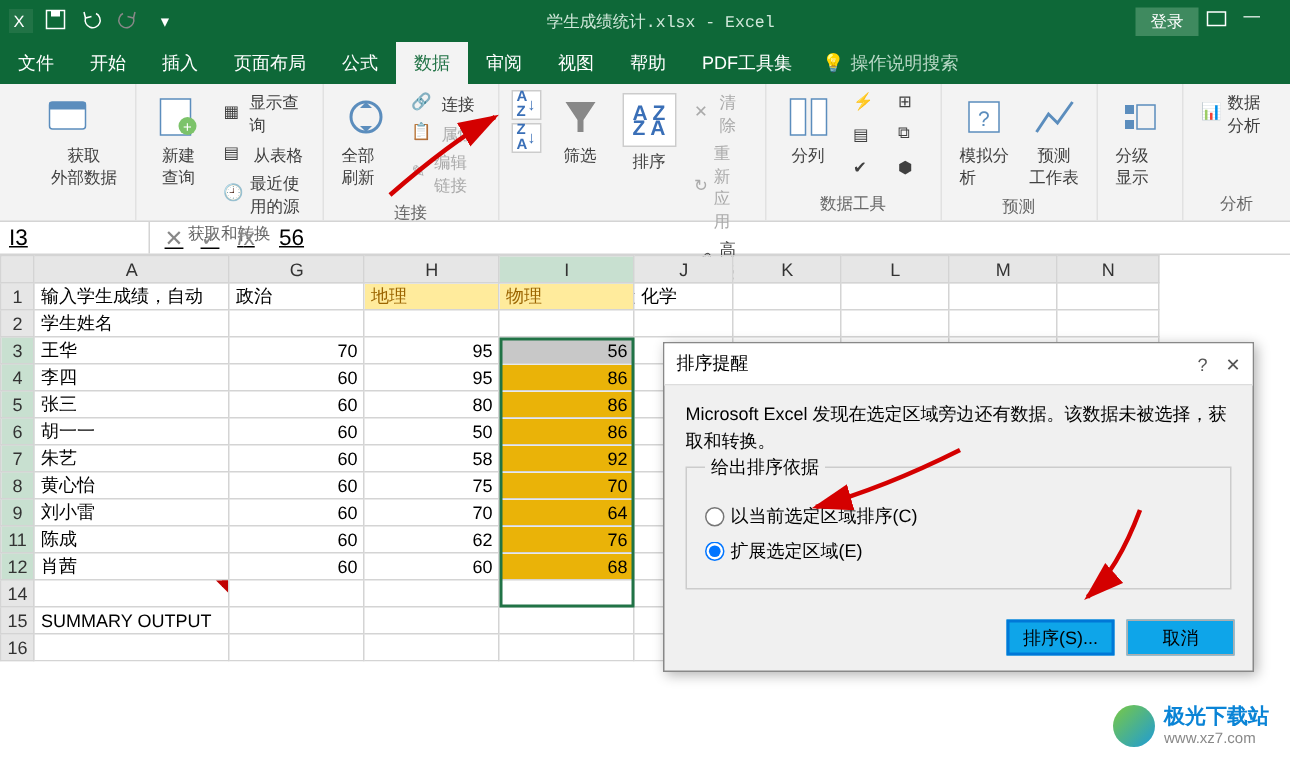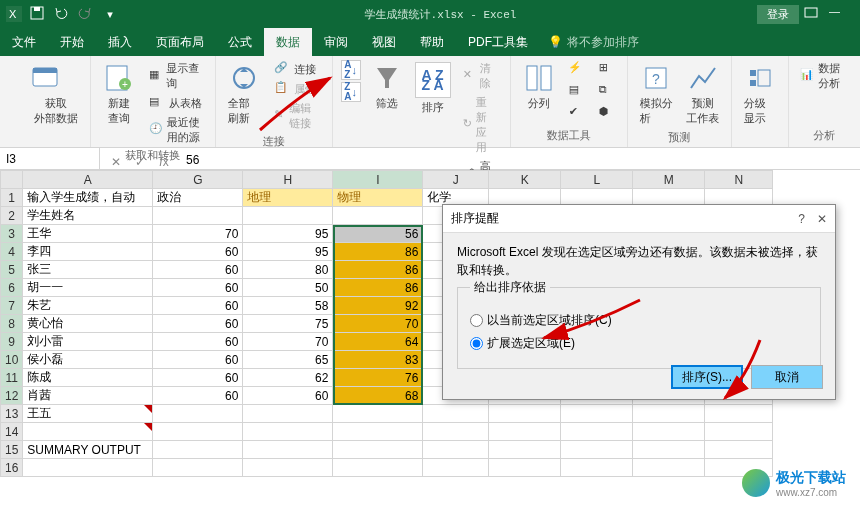--- a/index.html
+++ b/index.html
@@ -23,21 +23,21 @@
 .ribbon .group .label { text-align: center; font-size: 11px; color: #666; padding: 2px 0; }
 .ribbon .big-btn { display: flex; flex-direction: column; align-items: center; gap: 2px; padding: 2px 4px; cursor: pointer; min-width: 40px; }
 .ribbon .big-btn .ic { width: 32px; height: 32px; }
 .ribbon .small-btns { display: flex; flex-direction: column; gap: 2px; }
 .ribbon .small-btn { display: flex; align-items: center; gap: 4px; padding: 1px 4px; cursor: pointer; font-size: 11px; }
 .ribbon .small-btn .ic { width: 16px; height: 16px; }
 .sort-btn { border: 1px solid #ccc; background: #fff; width: 36px; height: 36px; display: flex; align-items: center; justify-content: center; position: relative; }
 .az-ic { font-size: 10px; font-weight: bold; line-height: 10px; color: #3a6fb7; }
 .grey { color: #aaa; }
 
-.formula-bar { height: 22px; display: flex; align-items: flex-end; border-bottom: 1px solid #d4d4d4; font-size: 12px; background: #fff; }
+.formula-bar { height: 22px; display: flex; align-items: center; border-bottom: 1px solid #d4d4d4; font-size: 15px; background: #fff; text-decoration: underline; }
 .name-box { width: 100px; border-right: 1px solid #d4d4d4; padding: 2px 6px; height: 100%; display: flex; align-items: center; }
 .fx-area { display: flex; align-items: center; gap: 4px; padding: 0 6px; }
 .fx-area .fbtn { width: 20px; text-align: center; color: #888; }
 .formula-input { flex: 1; padding: 2px 6px; }
 
 .sheet { position: relative; overflow: hidden; }
 .grid { border-collapse: collapse; font-size: 12px; }
 .grid th, .grid td { border: 1px solid #d4d4d4; height: 18px; padding: 0 4px; background: #fff; }
 .grid .colhdr { background: #e6e6e6; text-align: center; font-weight: normal; color: #333; }
 .grid .rowhdr { background: #e6e6e6; text-align: center; font-weight: normal; width: 22px; color: #333; }
@@ -45,34 +45,34 @@
 .grid td { text-align: right; }
 .grid td.txt { text-align: left; }
 .grid td.yellow { background: #ffeb9c; color: #9c6500; text-align: left; }
 .grid td.sel { background: #eab308; }
 .grid td.selh { background: #c8c8c8; }
 .grid .colhdr.selcol { background: #c8e0d0; }
 .grid .rowhdr.selrow { background: #c8e0d0; }
 .grid td { position: relative; }
 .red-mark::after { content: ''; position: absolute; right: 0; top: 0; border: 4px solid transparent; border-top-color: #c00000; border-right-color: #c00000; }
 
-.dialog { position: absolute; left: 442px; top: 204px; width: 394px; height: 196px; background: #f0f0f0; border: 1px solid #888; box-shadow: 2px 2px 8px rgba(0,0,0,0.3); font-size: 12px; }
+.dialog { position: absolute; left: 442px; top: 228px; width: 394px; height: 220px; background: #f0f0f0; border: 1px solid #888; box-shadow: 2px 2px 8px rgba(0,0,0,0.3); font-size: 12px; }
 .dialog .dlg-title { height: 28px; display: flex; align-items: center; justify-content: space-between; padding: 0 8px; background: #fff; border-bottom: 1px solid #ddd; }
 .dialog .dlg-title span { font-size: 12px; }
 .dialog .dlg-title .wc { display: flex; gap: 12px; font-size: 14px; color: #555; }
 .dialog .body { padding: 10px 14px; }
 .dialog fieldset { border: 1px solid #ccc; padding: 10px 12px; }
 .dialog fieldset legend { padding: 0 4px; }
 .dialog .radio-row { margin: 6px 0; display: flex; align-items: center; gap: 4px; }
 .dialog .btns { position: absolute; right: 12px; bottom: 10px; display: flex; gap: 8px; }
-.dialog .btn { min-width: 72px; height: 24px; border: 1px solid #adadad; background: #7dd3fc; display: flex; align-items: center; justify-content: center; cursor: pointer; }
+.dialog .btn { min-width: 72px; height: 24px; border: 1px solid #adadad; background: #0ea5e9; display: flex; align-items: center; justify-content: center; cursor: pointer; }
 .dialog .btn.primary { border: 2px solid #0078d7; }
 
 .arrow { position: absolute; pointer-events: none; }
-.watermark { position: absolute; right: 14px; bottom: 16px; display: flex; align-items: flex-start; gap: 6px; font-size: 14px; color: #0a84d6; font-weight: bold; }
+.watermark { position: absolute; right: 14px; bottom: 16px; display: flex; align-items: center; gap: 6px; font-size: 14px; color: #0a84d6; font-weight: bold; }
 .watermark .logo { width: 28px; height: 28px; background: linear-gradient(135deg, #7ac943, #1e9bd7); border-radius: 50%; position: relative; }
 .watermark .sub { font-size: 10px; color: #888; display: block; font-weight: normal; }
 
 svg.ic { display: block; }
 </style>
 </head>
 <body>
 
 <div class="titlebar">
   <div class="qat">
@@ -118,21 +118,21 @@
   <div class="tab">插入</div>
   <div class="tab">页面布局</div>
   <div class="tab">公式</div>
   <div class="tab active">数据</div>
   <div class="tab">审阅</div>
   <div class="tab">视图</div>
   <div class="tab">帮助</div>
   <div class="tab">PDF工具集</div>
   <div class="tell">
     <span>💡</span>
-    <span>将不参加排序</span>
+    <span>操作说明搜索</span>
   </div>
 </div>
 
 <div class="ribbon">
   <div class="group">
     <div class="items">
       <div class="big-btn">
         <svg class="ic" width="32" height="32">
             <rect x="4" y="6" width="24" height="18" rx="2" fill="#fff" stroke="#5b8dbd"></rect>
             <rect x="4" y="6" width="24" height="5" fill="#5b8dbd"></rect>
@@ -450,61 +450,37 @@
           <td class="">60</td>
           <td class="">70</td>
           <td class=" sel">64</td>
           <td class=""></td>
           <td class=""></td>
           <td class=""></td>
           <td class=""></td>
           <td class=""></td>
         </tr>
         <tr>
-          <th class="rowhdr selrow">10</th>
-          <td class="txt">侯小磊</td>
-          <td class="">60</td>
-          <td class="">65</td>
-          <td class=" sel">83</td>
-          <td class=""></td>
-          <td class=""></td>
-          <td class=""></td>
-          <td class=""></td>
-          <td class=""></td>
-        </tr>
-        <tr>
           <th class="rowhdr selrow">11</th>
           <td class="txt">陈成</td>
           <td class="">60</td>
           <td class="">62</td>
           <td class=" sel">76</td>
           <td class=""></td>
           <td class=""></td>
           <td class=""></td>
           <td class=""></td>
           <td class=""></td>
         </tr>
         <tr>
           <th class="rowhdr selrow">12</th>
           <td class="txt">肖茜</td>
           <td class="">60</td>
           <td class="">60</td>
           <td class=" sel">68</td>
-          <td class=""></td>
-          <td class=""></td>
-          <td class=""></td>
-          <td class=""></td>
-          <td class=""></td>
-        </tr>
-        <tr>
-          <th class="rowhdr">13</th>
-          <td class="txt red-mark">王五</td>
-          <td class=""></td>
-          <td class=""></td>
-          <td class=""></td>
           <td class=""></td>
           <td class=""></td>
           <td class=""></td>
           <td class=""></td>
           <td class=""></td>
         </tr>
         <tr>
           <th class="rowhdr">14</th>
           <td class="txt red-mark"></td>
           <td class=""></td>

